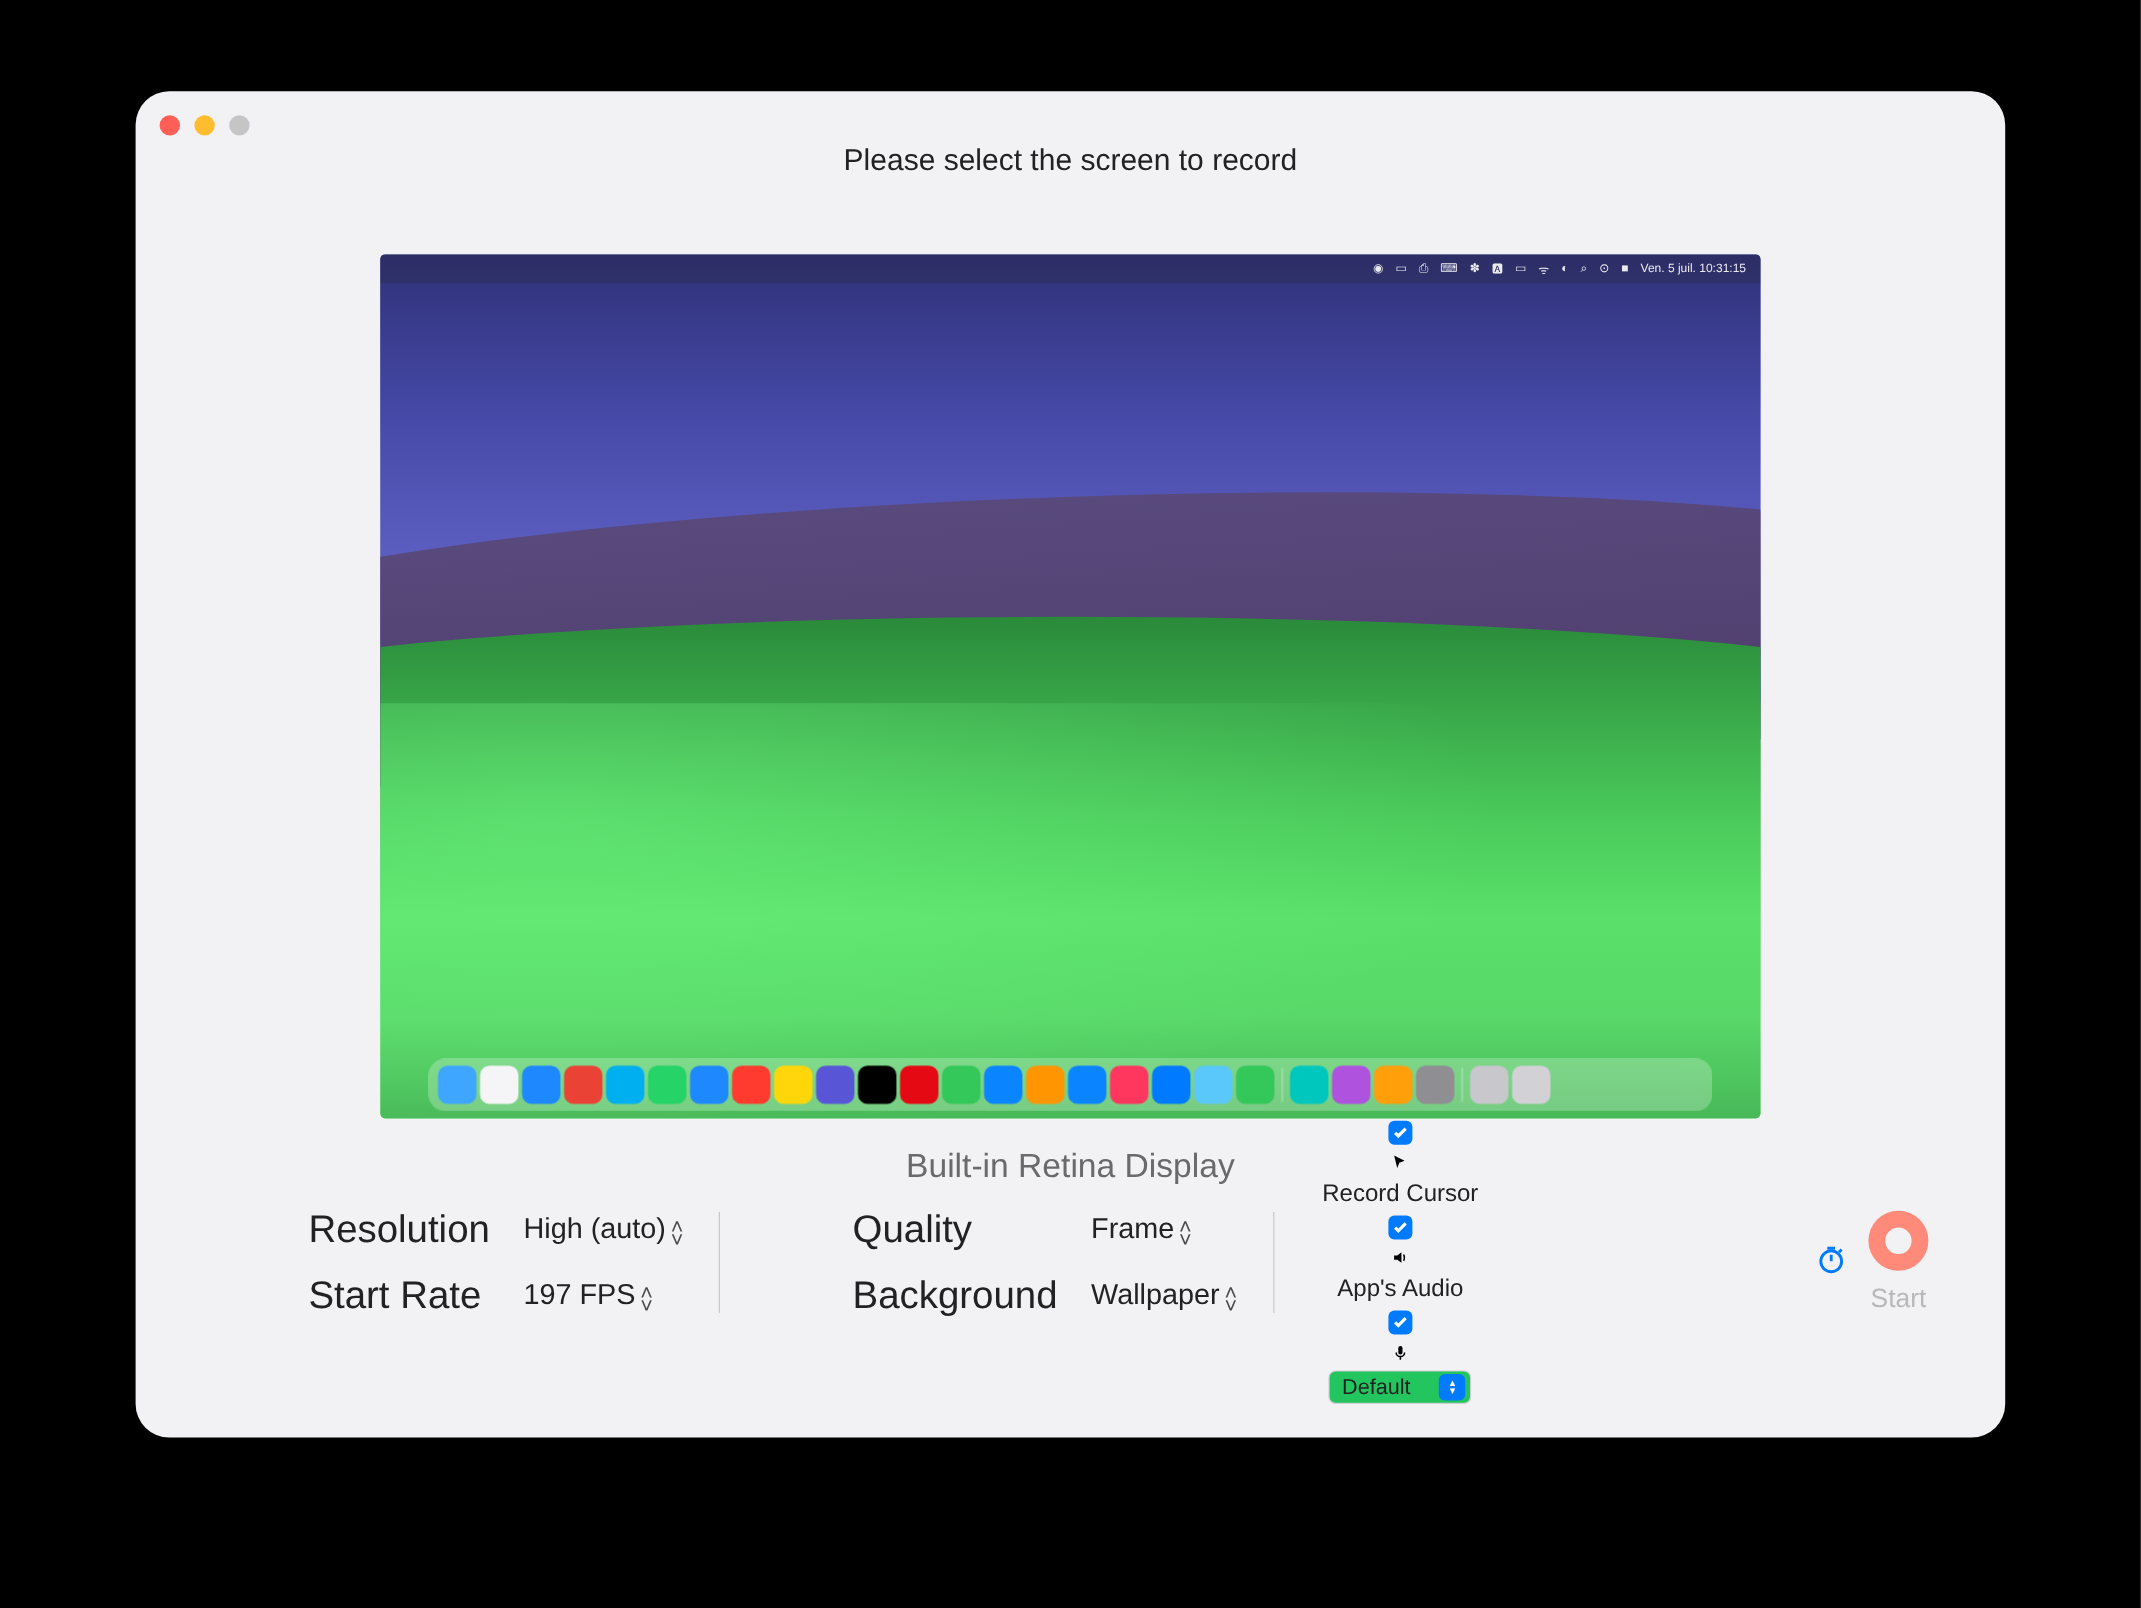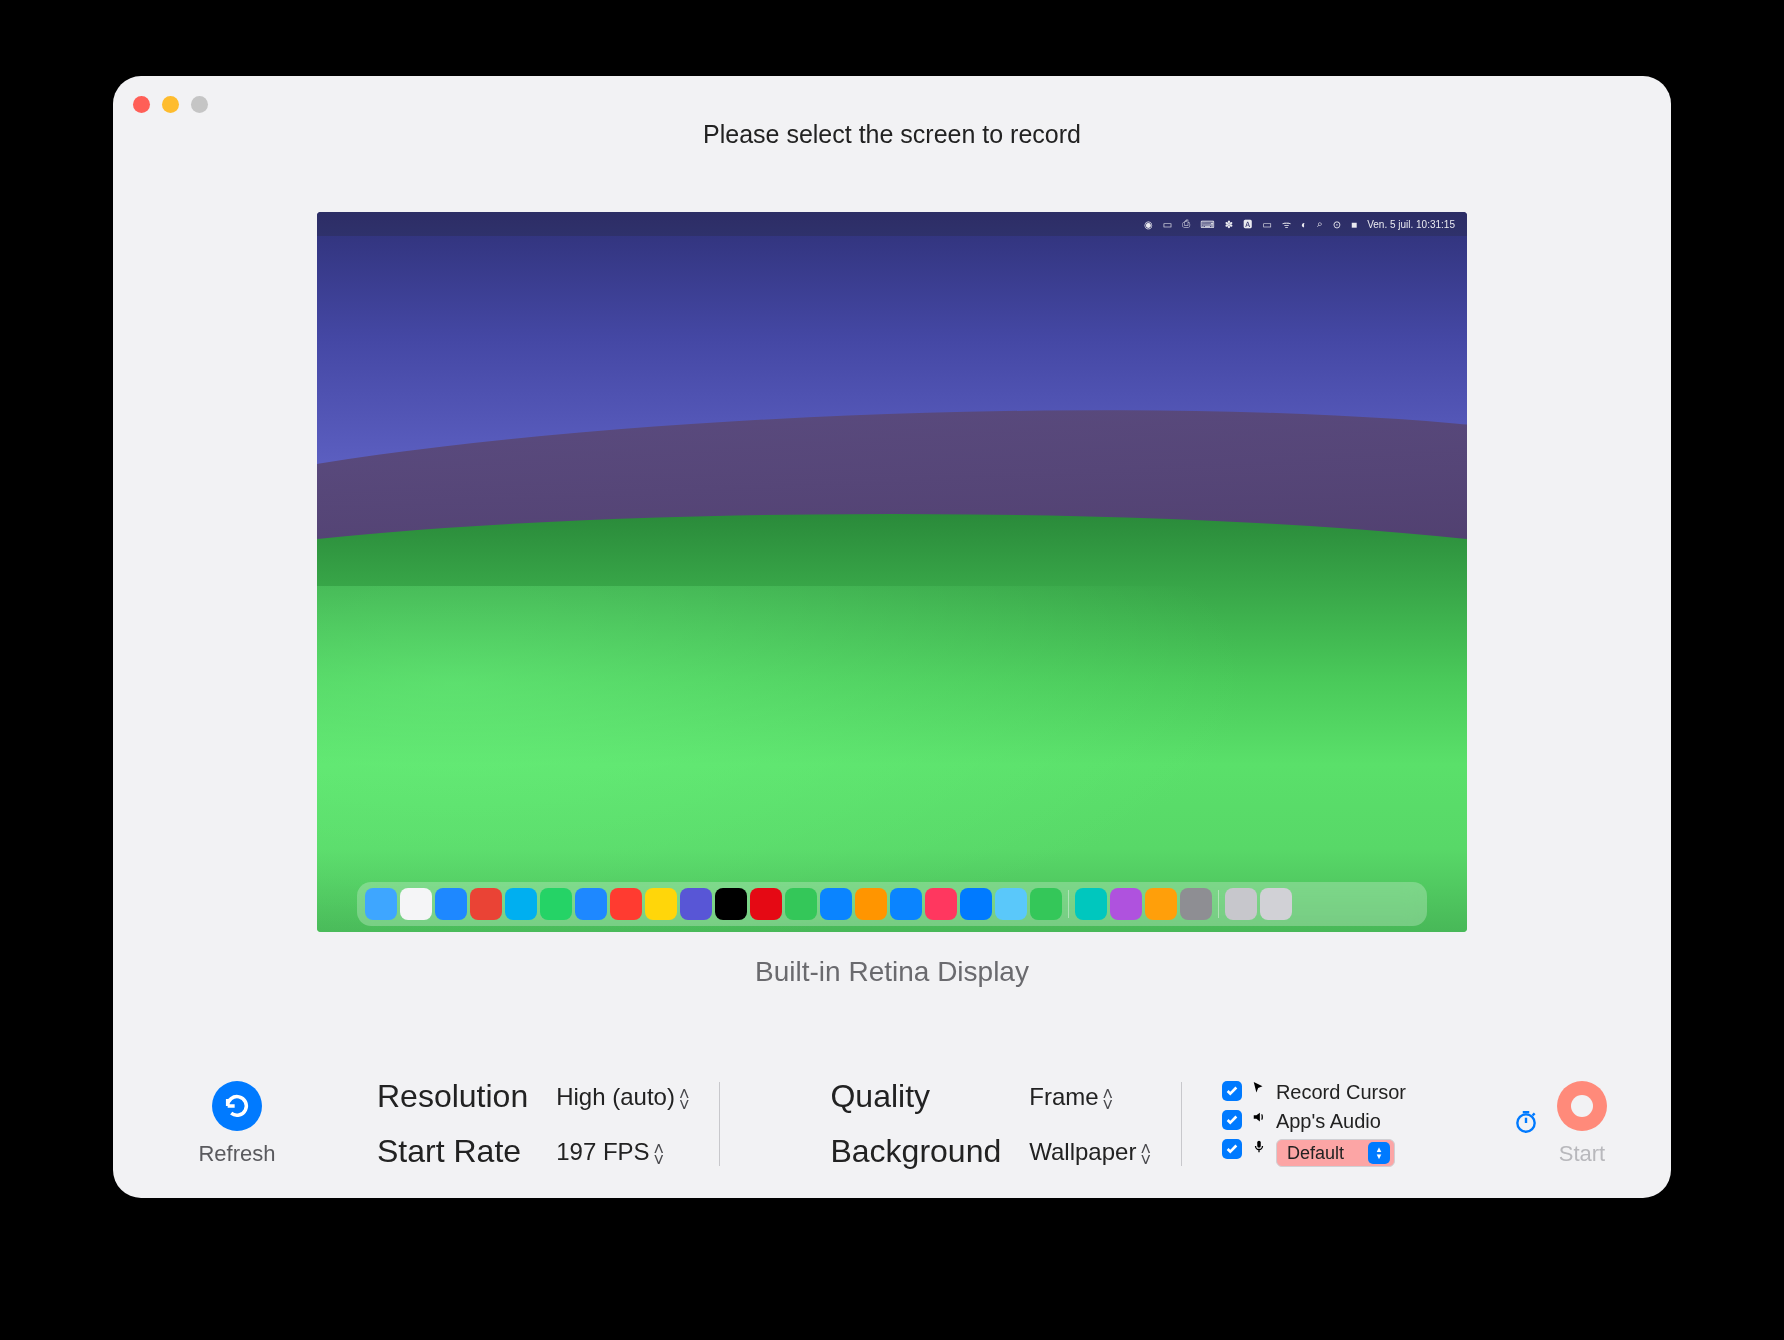--- a/index.html
+++ b/index.html
@@ -164,38 +164,39 @@
   .vdiv { width: 1px; height: 84px; background: #c8c8cc; margin: 0 30px; }
 
   .checks {
     display: flex;
     flex-direction: column;
     gap: 6px;
     margin-left: 10px;
   }
   .check-row {
     display: flex;
-    align-items: flex-start;
+    align-items: center;
     gap: 8px;
     font-size: 20px;
     color: #222;
+    flex-direction: column;
   }
   .checkbox {
     width: 20px; height: 20px;
     background: #007aff;
     border-radius: 5px;
     display: flex;
     align-items: center;
     justify-content: center;
     cursor: pointer;
   }
   .checkbox svg { width: 14px; height: 14px; stroke: #fff; stroke-width: 3; fill: none; }
   .mini-icon { width: 18px; display: inline-flex; justify-content: center; }
   .select-dropdown {
-    background: #fca5a5;
+    background: #22c55e;
     border: 1px solid #d0d0d4;
     border-radius: 6px;
     padding: 2px 4px 2px 10px;
     font-size: 18px;
     display: flex;
     align-items: center;
     gap: 24px;
     cursor: pointer;
   }
   .select-arrows {
@@ -305,28 +306,20 @@
           <div class="dock-icon" style="background: rgb(142, 142, 147);"></div>
           <div class="dock-sep"></div>
           <div class="dock-icon" style="background: rgb(199, 199, 204);"></div>
           <div class="dock-icon" style="background: rgb(209, 209, 214);"></div>
         </div>
     </div>
     <div class="display-name">Built-in Retina Display</div>
   </div>
 
   <div class="controls">
-    <div class="refresh-block">
-      <div class="refresh-btn">
-        <svg viewBox="0 0 24 24">
-            <path d="M4 12a8 8 0 1 1 3 6.2M4 12V6M4 12h6"></path>
-          </svg>
-      </div>
-      <div class="refresh-label">Refresh</div>
-    </div>
 
     <div class="settings-grid">
       <div class="setting-label">Resolution</div>
       <div class="setting-value">
         <span>High (auto)</span>
         <span class="stepper-icon">
             <span>˄</span>
             <span>˅</span>
           </span>
       </div>

